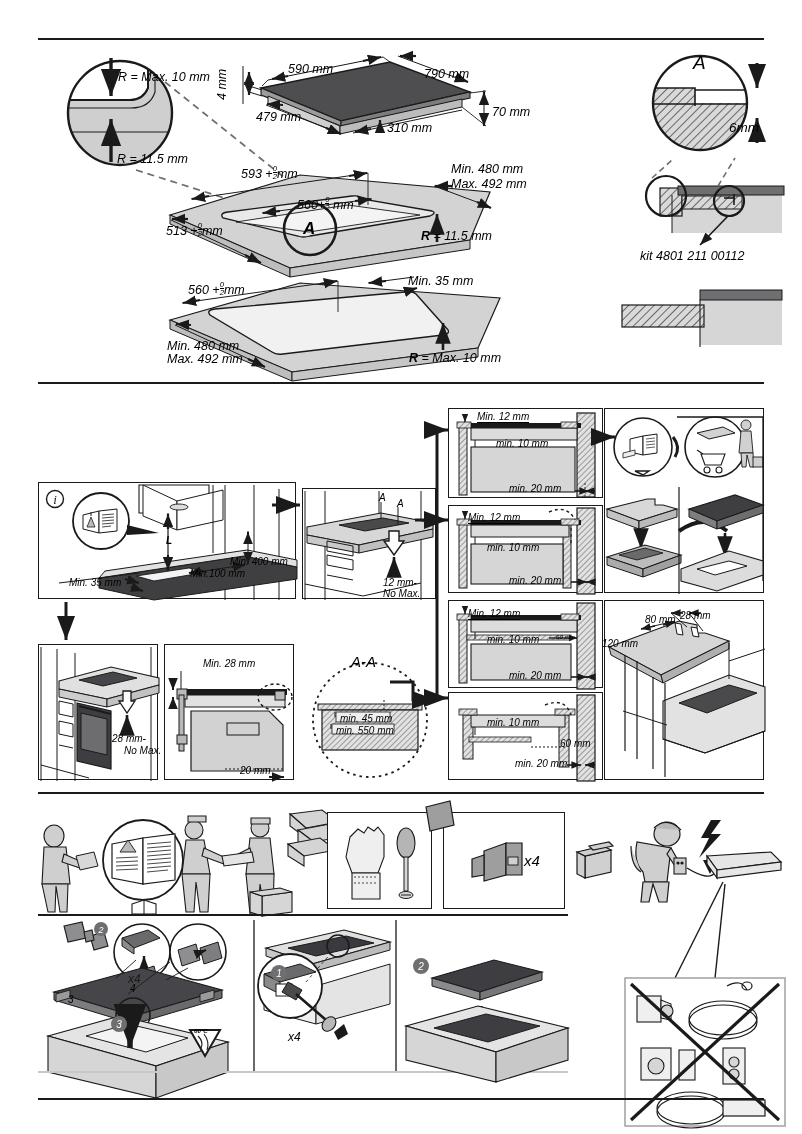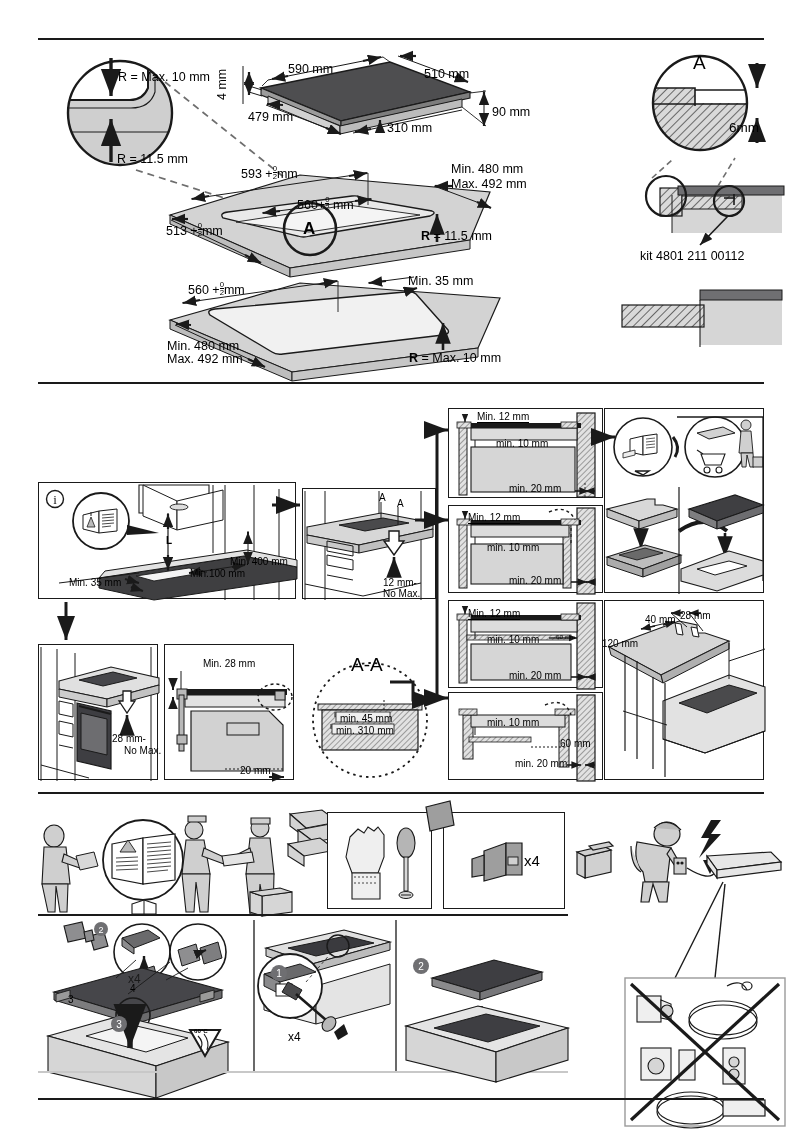--- a/index.html
+++ b/index.html
@@ -1,18 +1,18 @@
 <!DOCTYPE html>
 <html><head>
 <meta charset="utf-8">
 <style>
   html,body{margin:0;padding:0;background:#fff;}
   body{width:802px;height:1134px;position:relative;
        font-family:"Liberation Sans", sans-serif;color:#000;overflow:hidden;}
-  .page{position:absolute;inset:0;}
+  .page{position:absolute;inset:0;font-style:italic;}
   .rule{position:absolute;left:38px;width:726px;height:2px;background:#1a1a1a;}
   .lbl{position:absolute;font-size:12.5px;line-height:1.12;white-space:nowrap;color:#000;}
   .lbl b{font-weight:bold;}
   .sm{font-size:10px;}
   .xs{font-size:10px;}
   .xxs{font-size:6.2px;}
   .big{font-size:17px;}
   .frac{display:inline-block;vertical-align:-0.22em;font-size:0.62em;line-height:0.95;text-align:center;}
   .frac span{display:block;}
   .frac .den{border-top:1px solid #000;}
@@ -191,24 +191,24 @@
       <rect x="622" y="305" width="82" height="22" fill="url(#hatchA)" stroke="#1a1a1a" stroke-width="1.2"></rect>
       <line x1="700" y1="300" x2="700" y2="347" stroke="#1a1a1a" stroke-width="1.1"></line>
     </g>
   </svg>
 
   <div class="lbl" style="left:118px;top:70px">R = Max. 10 mm</div>
   <div class="lbl" style="left:117px;top:152px">R = 11.5 mm</div>
 
   <div class="lbl" style="left:215px;top:100px;transform:rotate(-90deg);transform-origin:0 0">4 mm</div>
   <div class="lbl" style="left:288px;top:62px">590 mm</div>
-  <div class="lbl" style="left:424px;top:67px">510 mm</div>
-  <div class="lbl" style="left:248px;top:110px">479 mm</div>
+  <div class="lbl" style="left:424px;top:67px">790 mm</div>
+  <div class="lbl" style="left:256px;top:110px">479 mm</div>
   <div class="lbl" style="left:387px;top:121px">310 mm</div>
-  <div class="lbl" style="left:492px;top:105px">90 mm</div>
+  <div class="lbl" style="left:492px;top:105px">70 mm</div>
 
   <div class="lbl" style="left:241px;top:165px">
     <span>593 +</span><span class="frac"><span>0</span><span class="den">2</span></span><span>mm</span>
   </div>
   <div class="lbl" style="left:297px;top:196px">
     <span>560+</span><span class="frac"><span>0</span><span class="den">2</span></span> <span>mm</span>
   </div>
   <div class="lbl" style="left:166px;top:222px">
     <span>513 +</span><span class="frac"><span>0</span><span class="den">2</span></span><span>mm</span>
   </div>
@@ -367,23 +367,23 @@
       <circle cx="70" cy="76" r="57" fill="none" stroke="#1a1a1a" stroke-width="1.8" stroke-dasharray="2.5 4"></circle>
       <rect x="18" y="60" width="104" height="6" fill="url(#hatchB)" stroke="#1a1a1a" stroke-width="1"></rect>
       <rect x="22" y="66" width="96" height="40" fill="url(#hatchB)" stroke="#1a1a1a" stroke-width="1.2"></rect>
       <line x1="84" y1="56" x2="84" y2="68" stroke="#1a1a1a" stroke-width="1" stroke-dasharray="2 2"></line>
       <rect x="36" y="68" width="54" height="10" fill="#efefef" stroke="#1a1a1a" stroke-width="0.8"></rect>
       <rect x="32" y="80" width="62" height="10" fill="#efefef" stroke="#1a1a1a" stroke-width="0.8"></rect>
       <line x1="35" y1="73" x2="35" y2="68" stroke="#1a1a1a" stroke-width="1"></line>
       <line x1="31" y1="85" x2="31" y2="80" stroke="#1a1a1a" stroke-width="1"></line>
     </svg>
   </div>
-  <div class="lbl" style="left:351px;top:654px;font-size:19px">A-A</div>
+  <div class="lbl" style="left:351px;top:654px;font-size:15px">A-A</div>
   <div class="lbl xs" style="left:340px;top:713px">min. 45 mm</div>
-  <div class="lbl xs" style="left:336px;top:725px">min. 310 mm</div>
+  <div class="lbl xs" style="left:336px;top:725px">min. 550 mm</div>
 
   <svg width="802" height="400" style="top:400px">
     <line x1="272" y1="105" x2="300" y2="105" stroke="#1a1a1a" stroke-width="3" marker-end="url(#ar)"></line>
     <line x1="66" y1="202" x2="66" y2="240" stroke="#1a1a1a" stroke-width="3" marker-end="url(#ar)"></line>
     <path d="M415,120 L437,120 L437,30 L448,30" fill="none" stroke="#1a1a1a" stroke-width="3" marker-end="url(#ar)"></path>
     <path d="M437,120 L448,120" fill="none" stroke="#1a1a1a" stroke-width="3" marker-end="url(#ar)"></path>
     <path d="M437,120 L437,298 L448,298" fill="none" stroke="#1a1a1a" stroke-width="3" marker-end="url(#ar)"></path>
     <path d="M390,282 L413,282 L413,300 L436,300" fill="none" stroke="#1a1a1a" stroke-width="3" marker-end="url(#ar)"></path>
   </svg>
 
@@ -546,21 +546,21 @@
       <line x1="20" y1="54" x2="20" y2="150" stroke="#1a1a1a" stroke-width="1.2"></line>
       <line x1="32" y1="60" x2="32" y2="158" stroke="#1a1a1a" stroke-width="1.2"></line>
       <line x1="48" y1="76" x2="48" y2="168" stroke="#1a1a1a" stroke-width="1.2"></line>
       <line x1="60" y1="82" x2="60" y2="176" stroke="#1a1a1a" stroke-width="1.2"></line>
       <line x1="124" y1="42" x2="124" y2="78" stroke="#1a1a1a" stroke-width="1"></line>
       <line x1="18" y1="110" x2="62" y2="124" stroke="#1a1a1a" stroke-width="1"></line>
       <line x1="124" y1="60" x2="160" y2="48" stroke="#1a1a1a" stroke-width="1"></line>
     </svg>
   </div>
   <div class="lbl xs" style="left:602px;top:638px">120 mm</div>
-  <div class="lbl xs" style="left:645px;top:614px">40 mm</div>
+  <div class="lbl xs" style="left:645px;top:614px">80 mm</div>
   <div class="lbl xs" style="left:680px;top:610px">28 mm</div>
 
   <div class="rule" style="top:792px;height:1.6px"></div>
 
   <svg width="802" height="280" style="top:800px">
 
     <g fill="#cfcfcf" stroke="#1a1a1a" stroke-width="1.1">
       <ellipse cx="54" cy="36" rx="10" ry="11"></ellipse>
       <path d="M44,47 L66,47 L70,84 L42,84 Z"></path>
       <path d="M42,84 L48,112 L55,112 L56,86 L60,112 L67,112 L68,84 Z"></path>

